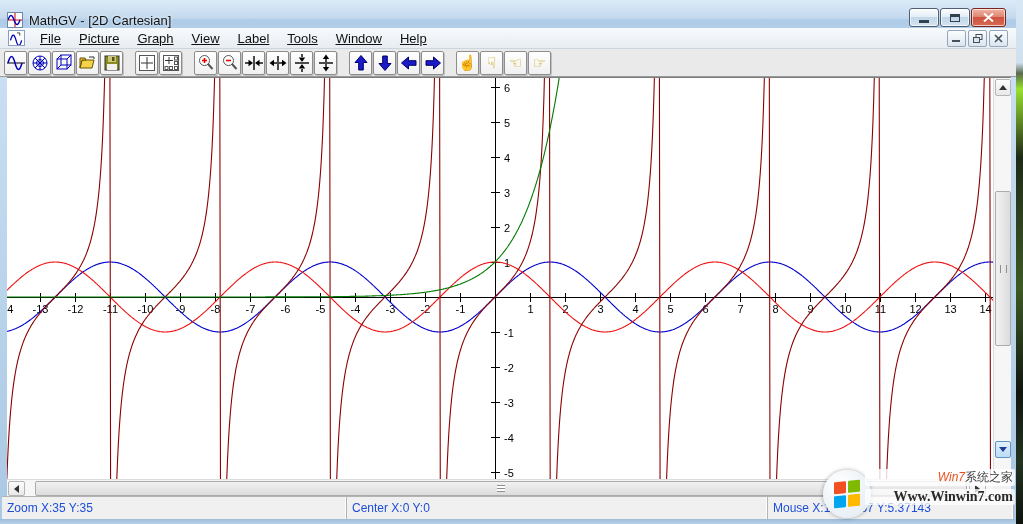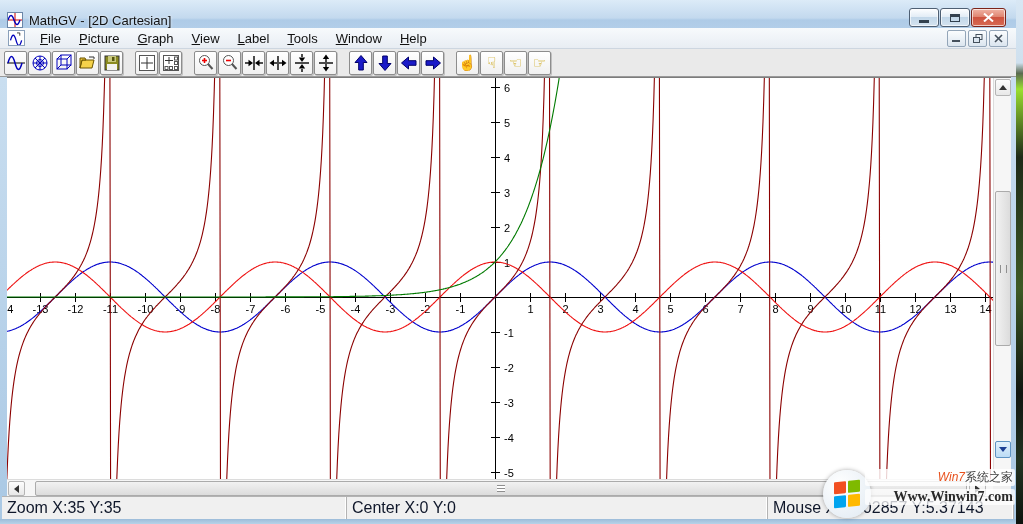--- a/index.html
+++ b/index.html
@@ -24,21 +24,21 @@
     background:linear-gradient(#f0b4a6,#e08672 45%,#ce5340 50%,#d76a52); }
   .glyph-min { width:10px; height:3px; background:#33414f; margin-top:7px; }
   .glyph-max { width:10px; height:8px; border:1px solid #33414f; border-top-width:3px; background:transparent; }
 
   
   .menubar { position:absolute; left:0; top:28px; width:1016px; height:21px;
     background:linear-gradient(#f7fafc,#e8edf3); border-bottom:1px solid #cdd6e0;
     display:flex; align-items:center; font-size:13px; color:#111; }
   .mdi-icon { width:17px; height:16px; margin:0 6px 0 8px; background:#fff;
     border:1px solid #8aa0ba; display:flex; align-items:center; justify-content:center; }
-  .menu-item { padding:14px 9px; cursor:default; }
+  .menu-item { padding:14px 9px; cursor:default;text-decoration:underline; }
   .menu-item u { text-decoration:underline; }
   .mdibtns { position:absolute; right:8px; top:2px; display:flex; gap:2px; }
   .mdib { width:19px; height:17px; border:1px solid #93a5b8; border-radius:2px;
     background:linear-gradient(#fbfdfe,#dbe5ef); display:flex; align-items:center; justify-content:center; }
 
   
   .toolbar { position:absolute; left:0; top:49px; width:1016px; height:28px;
     background:#eaeaea; border-bottom:1px solid #9a9a9a;
     display:flex; align-items:center; padding-left:4px; }
   .tbtn { width:23px; height:24px; margin-right:1px;
@@ -72,21 +72,21 @@
   .h-thumb { position:absolute; left:28px; top:1px; width:932px; height:15px;
     background:linear-gradient(#f2f2f2,#dcdcdc); border:1px solid #ababab; border-radius:2px;
     display:flex; align-items:center; justify-content:center; }
   .grip-h { width:8px; height:7px; border-top:1px solid #8f8f8f; border-bottom:1px solid #8f8f8f;
     background:linear-gradient(#fff 2px,#8f8f8f 2px,#8f8f8f 3px,#fff 3px,#fff 5px,transparent 5px); }
   .grip-v { width:7px; height:8px; border-left:1px solid #8f8f8f; border-right:1px solid #8f8f8f; }
   .corner { position:absolute; right:0; top:401px; width:18px; height:17px; background:#f0f0f0; }
 
   
   .statusbar { position:absolute; left:2px; top:496px; width:1012px; height:23px;
-    background:#f0f0f0; border-top:1px solid #b3b3b3; display:flex; font-size:16px; color:#0f172a; }
+    background:#f0f0f0; border-top:1px solid #b3b3b3; display:flex; font-size:12px; color:#1d4ed8; }
   .sb-panel { height:100%; display:flex; align-items:center; padding-left:5px;
     border-right:1px solid #b3b3b3; box-shadow:inset -1px 0 0 #fff; }
   .sb-1 { width:345px; } .sb-2 { width:421px; } .sb-3 { flex:1; }
 
   .bottom-edge { position:absolute; left:0; top:519px; width:1016px; height:5px;
     background:linear-gradient(#9cbcd9,#b7d2e8); }
   .desktop-strip { position:absolute; right:0; top:0; width:7px; height:524px;
     background:linear-gradient(#d8e7f4 0%,#cfe0ee 12%,#5a6b50 14%,#9adf30 17%,#1e2a18 30%,#3d5a25 55%,#101510 75%,#223322 88%,#0d120d 100%); }
 
   

